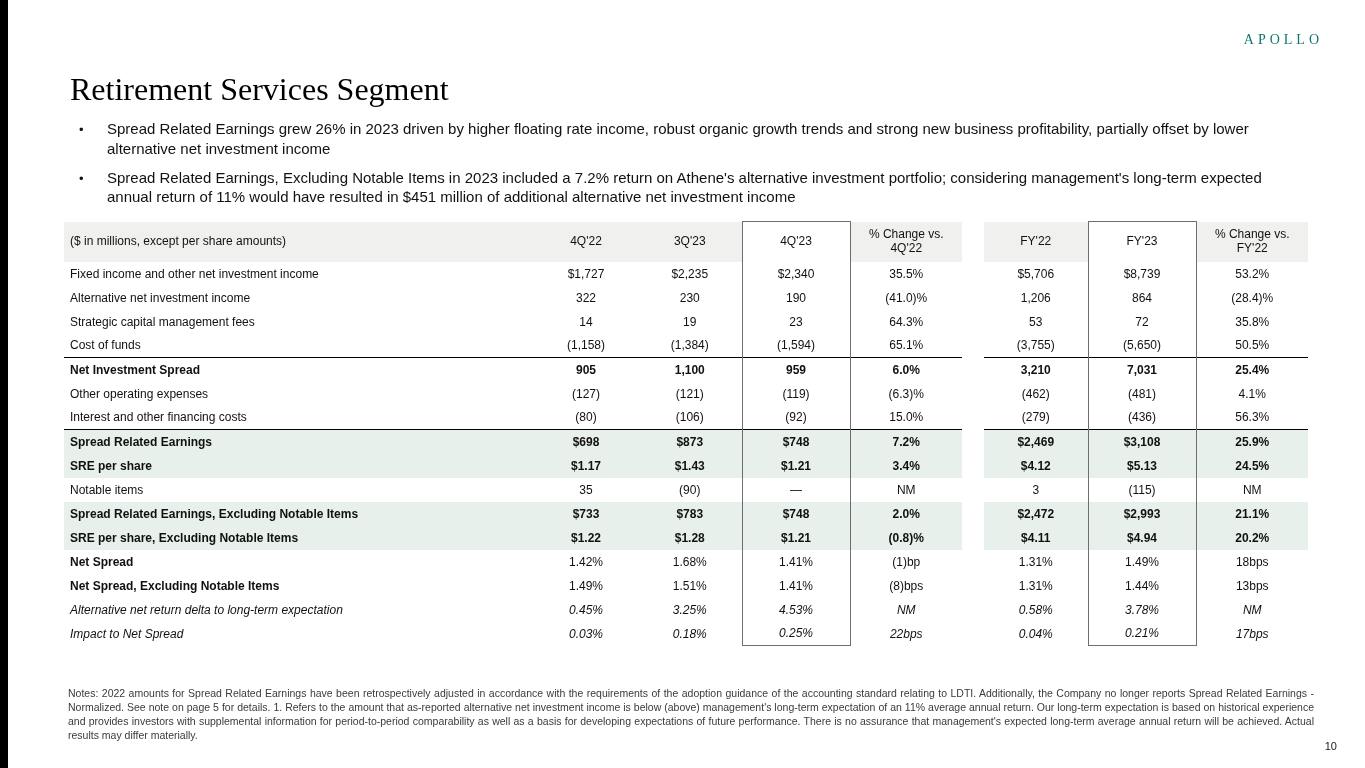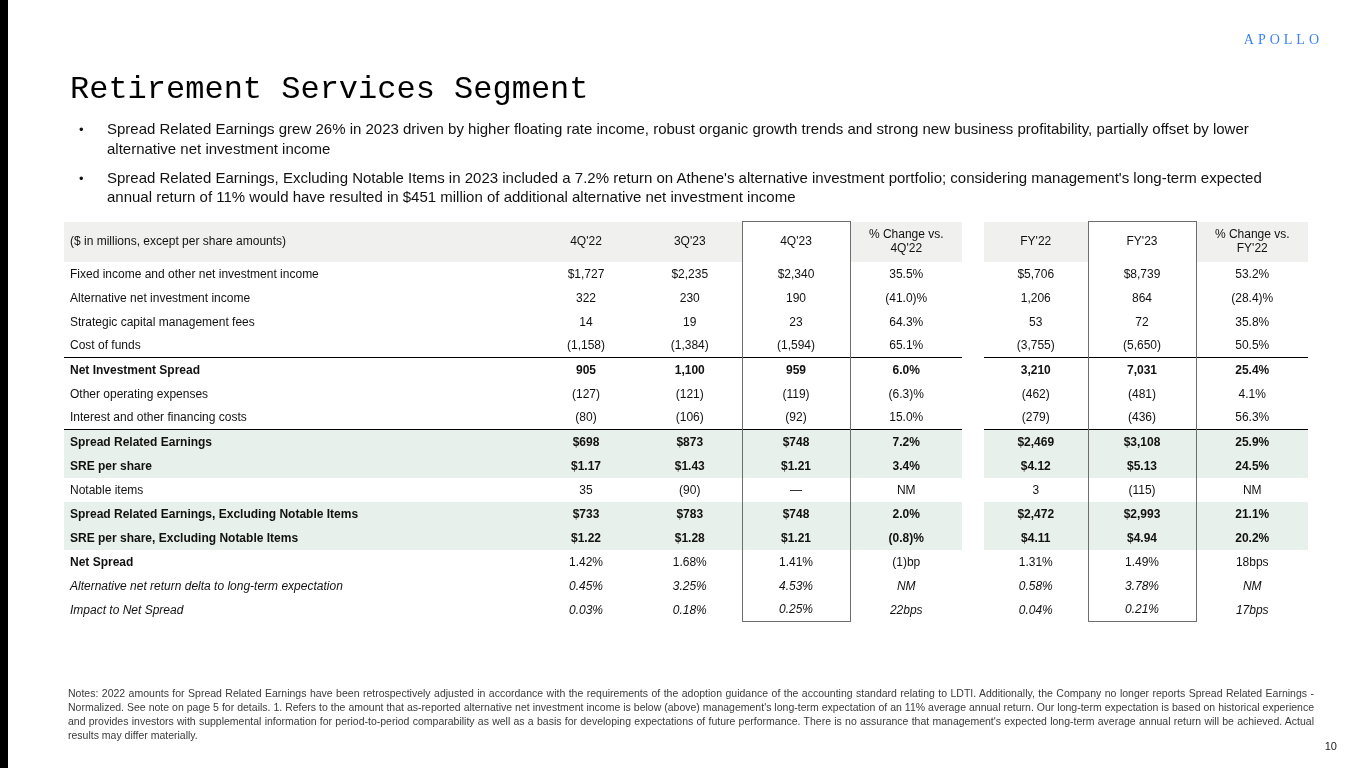--- a/index.html
+++ b/index.html
@@ -11,25 +11,25 @@
   *{box-sizing:border-box;}
   html,body{margin:0;padding:0;}
   body{
     width:1365px;height:768px;position:relative;overflow:hidden;
     background:#ffffff;color:var(--text);
     font-family:"Liberation Sans", sans-serif;
   }
   .left-bar{position:absolute;left:0;top:0;width:8px;height:768px;background:#000;}
   .brand{
     position:absolute;top:32px;right:42px;
-    font-family:"Liberation Serif", serif;font-size:14px;letter-spacing:4px;color:#3b82f6;
+    font-family:"Liberation Serif", serif;font-size:14px;letter-spacing:4px;color:#0f766e;
   }
   .title{
     position:absolute;top:50px;left:70px;
-    font-family:Liberation Mono, monospace;font-size:32px;font-weight:400;color:#000;
+    font-family:Liberation Serif, serif;font-size:32px;font-weight:400;color:#000;
   }
   .bullets{position:absolute;left:76px;top:119px;width:1232px;}
   .bullet{display:flex;font-size:15px;line-height:1.32;color:#111;margin-bottom:9px;}
   .bullet .dot{flex:none;width:31px;padding-left:3px;font-size:13px;padding-top:2px;}
   .bullet .bullet-text{flex:1;}
 
   .table-wrap{position:absolute;left:64px;top:221px;}
   table{border-collapse:collapse;table-layout:fixed;font-size:12px;color:#111;}
   th,td{padding:4px 5px;overflow:hidden;}
   thead th{
@@ -243,20 +243,31 @@
           <td class="label-col bold">Net Spread</td>
           <td class="">1.42%</td>
           <td class="">1.68%</td>
           <td class="box">1.41%</td>
           <td class="">(1)bp</td>
           <td class="gap"></td>
           <td class="">1.31%</td>
           <td class="box">1.49%</td>
           <td class="">18bps</td>
         </tr>
+        <tr class="">
+          <td class="label-col bold">Net Spread, Excluding Notable Items</td>
+          <td class="">1.49%</td>
+          <td class="">1.51%</td>
+          <td class="box">1.41%</td>
+          <td class="">(8)bps</td>
+          <td class="gap"></td>
+          <td class="">1.31%</td>
+          <td class="box">1.44%</td>
+          <td class="">13bps</td>
+        </tr>
         <tr class="italic">
           <td class="label-col indent">Alternative net return delta to long-term expectation</td>
           <td class="">0.45%</td>
           <td class="">3.25%</td>
           <td class="box">4.53%</td>
           <td class="">NM</td>
           <td class="gap"></td>
           <td class="">0.58%</td>
           <td class="box">3.78%</td>
           <td class="">NM</td>

